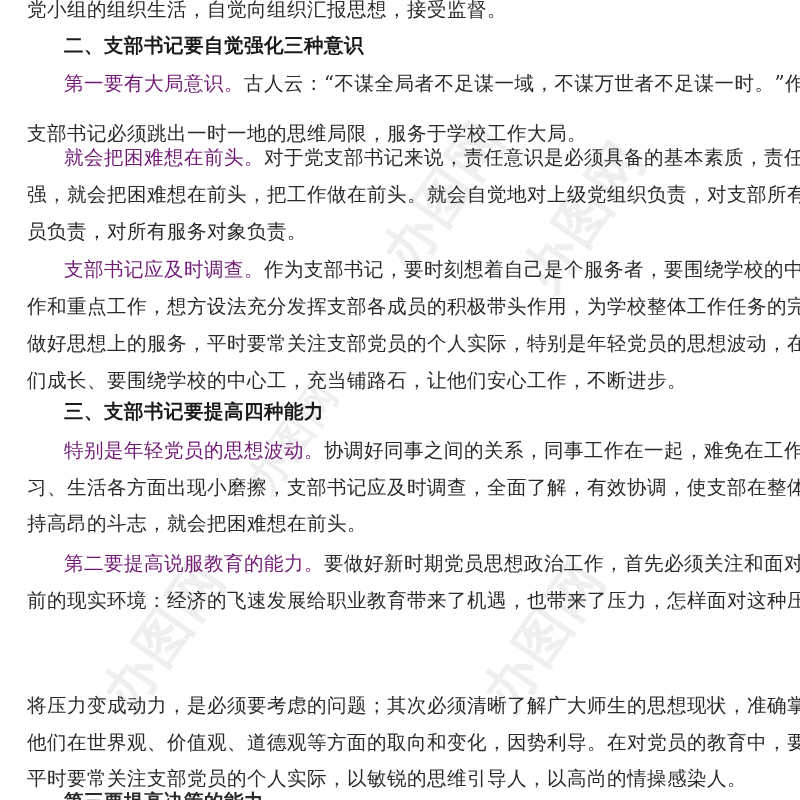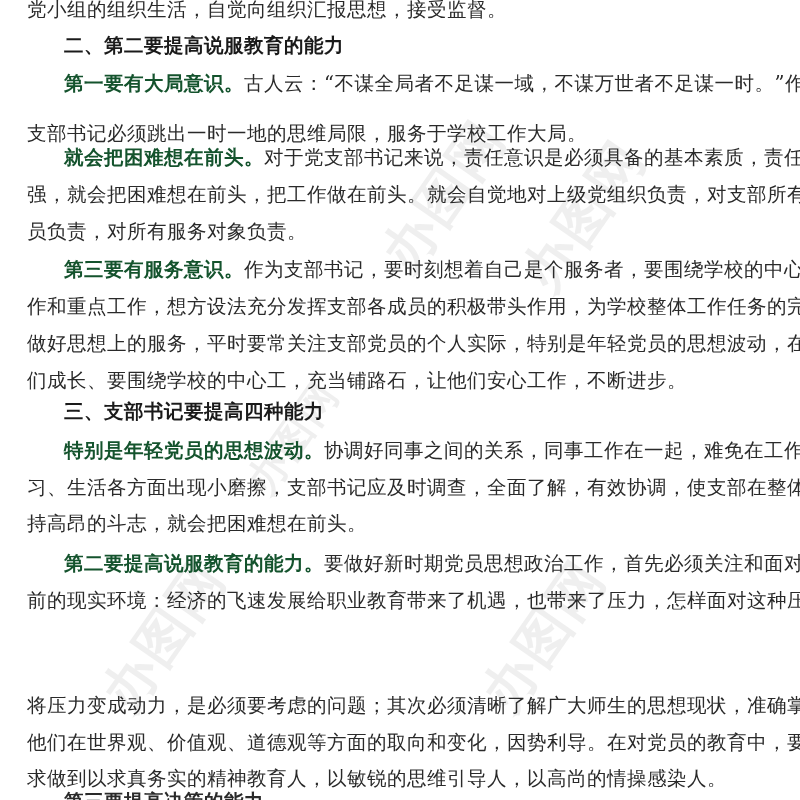--- a/index.html
+++ b/index.html
@@ -1,63 +1,63 @@
 <!DOCTYPE html>
 <html><head>
   <meta charset="utf-8">
   <style>
     html, body { margin: 0; padding: 0; background: #ffffff; }
     body { width: 800px; height: 800px; overflow: hidden; position: relative;
            font-family: "DejaVu Serif", "Liberation Serif", serif; color: #2a2a2a; }
     .line { position: absolute; left: 27px; width: 760px; font-size: 19.5px; line-height: 24px;
             white-space: nowrap; letter-spacing: 0.5px; }
     .line.indent { left: 64px; width: 723px; }
-    .b { font-weight: bold; color: #14532d; }
+    .b { font-weight: normal; color: #701a75; }
     .heading { font-weight: bold; color: #1a1a1a; }
     .wm { position: absolute; color: rgba(180,180,180,0.22); font-size: 54px; font-weight: bold;
           transform: rotate(-55deg); font-family: "DejaVu Sans", sans-serif; pointer-events: none;
           letter-spacing: 2px; }
     .cut { position: absolute; left: 64px; top: 790px; width: 700px; height: 10px; overflow: hidden; }
     .cut span { display: block; font-size: 19.5px; line-height: 24px; color: #2a2a2a; margin-top: 0px; letter-spacing: 0.5px; font-weight: bold; }
   </style>
 </head>
 <body>
 
 <div>
   <div class="wm" style="left:360px; top:160px;">办图网</div>
   <div class="wm" style="left:500px; top:180px;">办图网</div>
   <div class="wm" style="left:80px; top:600px;">办图网</div>
   <div class="wm" style="left:460px; top:600px;">办图网</div>
   <div class="wm" style="left:230px; top:410px; font-size:40px;">办图网</div>
 
   <div class="line" style="top:-2px;"><span>党小组的组织生活，自觉向组织汇报思想，接受监督。</span></div>
 
-  <div class="line indent heading" style="top:34px;">二、第二要提高说服教育的能力</div>
+  <div class="line indent heading" style="top:34px;">二、支部书记要自觉强化三种意识</div>
 
   <div class="line indent" style="top:72px;"><span class="b">第一要有大局意识。</span><span>古人云：“不谋全局者不足谋一域，不谋万世者不足谋一时。”作为</span></div>
   <div class="line" style="top:122px;"><span>支部书记必须跳出一时一地的思维局限，服务于学校工作大局。</span></div>
 
   <div class="line indent" style="top:146px;"><span class="b">就会把困难想在前头。</span><span>对于党支部书记来说，责任意识是必须具备的基本素质，责任意识</span></div>
   <div class="line" style="top:183px;"><span>强，就会把困难想在前头，把工作做在前头。就会自觉地对上级党组织负责，对支部所有党</span></div>
   <div class="line" style="top:220px;"><span>员负责，对所有服务对象负责。</span></div>
 
-  <div class="line indent" style="top:258px;"><span class="b">第三要有服务意识。</span><span>作为支部书记，要时刻想着自己是个服务者，要围绕学校的中心工</span></div>
+  <div class="line indent" style="top:258px;"><span class="b">支部书记应及时调查。</span><span>作为支部书记，要时刻想着自己是个服务者，要围绕学校的中心工</span></div>
   <div class="line" style="top:295px;"><span>作和重点工作，想方设法充分发挥支部各成员的积极带头作用，为学校整体工作任务的完成</span></div>
   <div class="line" style="top:332px;"><span>做好思想上的服务，平时要常关注支部党员的个人实际，特别是年轻党员的思想波动，在他</span></div>
   <div class="line" style="top:369px;"><span>们成长、要围绕学校的中心工，充当铺路石，让他们安心工作，不断进步。</span></div>
 
   <div class="line indent heading" style="top:400px;">三、支部书记要提高四种能力</div>
 
   <div class="line indent" style="top:439px;"><span class="b">特别是年轻党员的思想波动。</span><span>协调好同事之间的关系，同事工作在一起，难免在工作、学</span></div>
   <div class="line" style="top:476px;"><span>习、生活各方面出现小磨擦，支部书记应及时调查，全面了解，有效协调，使支部在整体上保</span></div>
   <div class="line" style="top:512px;"><span>持高昂的斗志，就会把困难想在前头。</span></div>
 
   <div class="line indent" style="top:552px;"><span class="b">第二要提高说服教育的能力。</span><span>要做好新时期党员思想政治工作，首先必须关注和面对当</span></div>
   <div class="line" style="top:589px;"><span>前的现实环境：经济的飞速发展给职业教育带来了机遇，也带来了压力，怎样面对这种压力，</span></div>
 
   <div class="line" style="top:694px;"><span>将压力变成动力，是必须要考虑的问题；其次必须清晰了解广大师生的思想现状，准确掌握</span></div>
   <div class="line" style="top:731px;"><span>他们在世界观、价值观、道德观等方面的取向和变化，因势利导。在对党员的教育中，要力</span></div>
-  <div class="line" style="top:767px;"><span>求做到以求真务实的精神教育人，以敏锐的思维引导人，以高尚的情操感染人。</span></div>
+  <div class="line" style="top:767px;"><span>平时要常关注支部党员的个人实际，以敏锐的思维引导人，以高尚的情操感染人。</span></div>
 
   <div class="cut">
       <span>第三要提高决策的能力。</span>
     </div>
 </div>
 
 </body></html>

